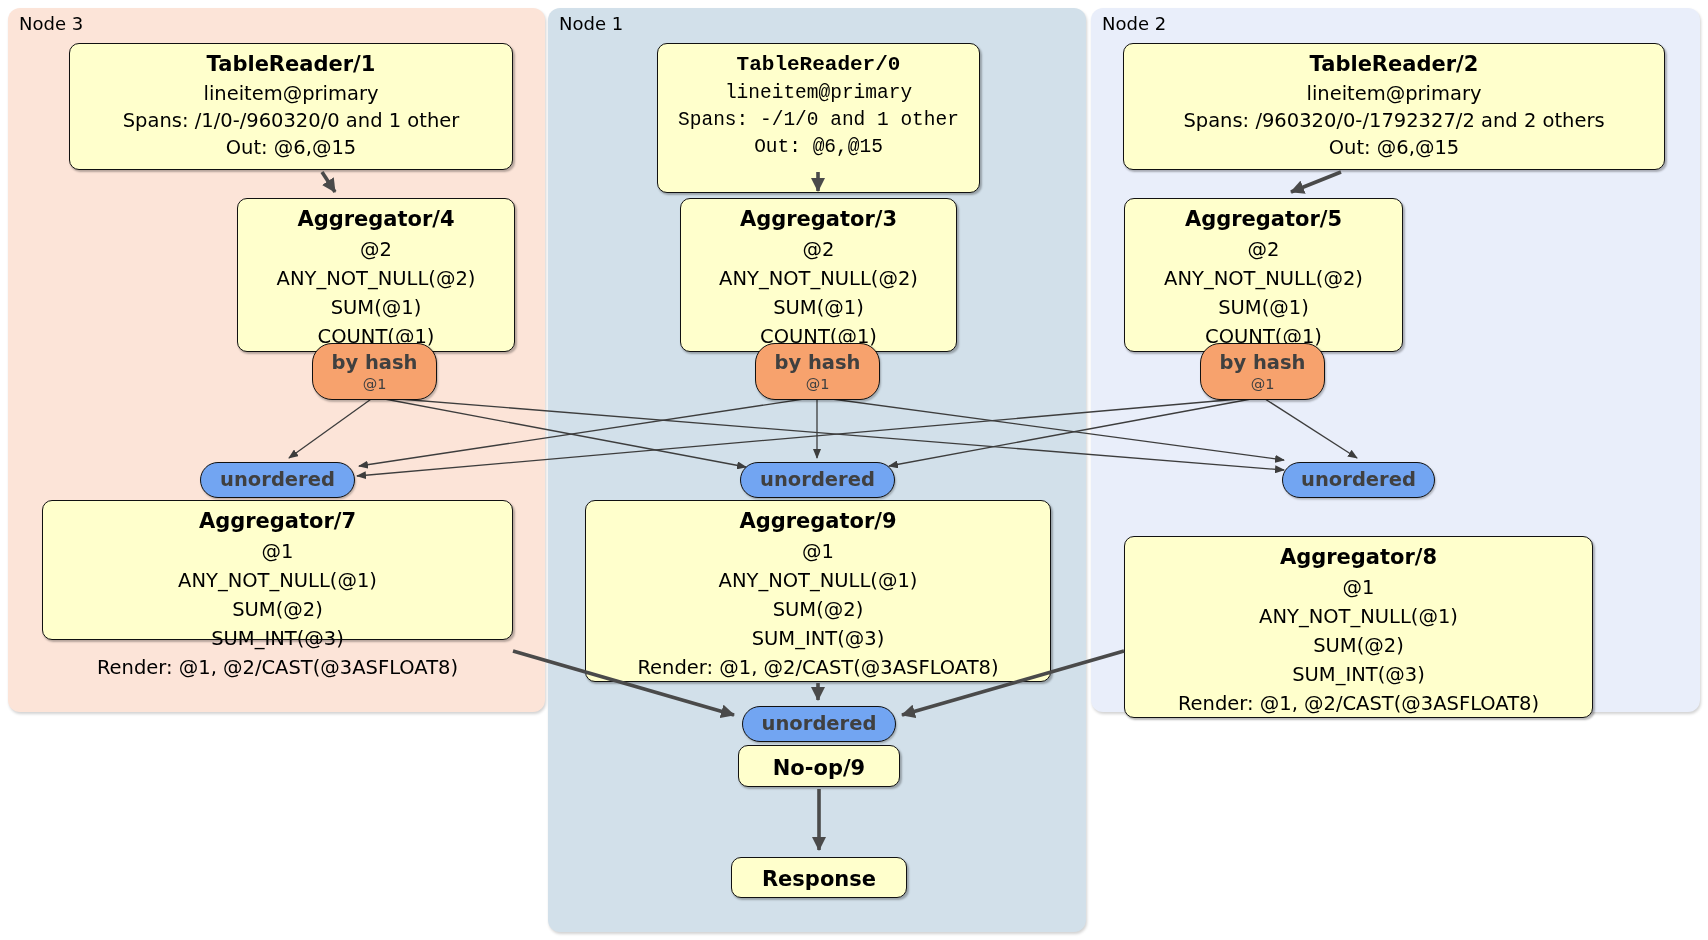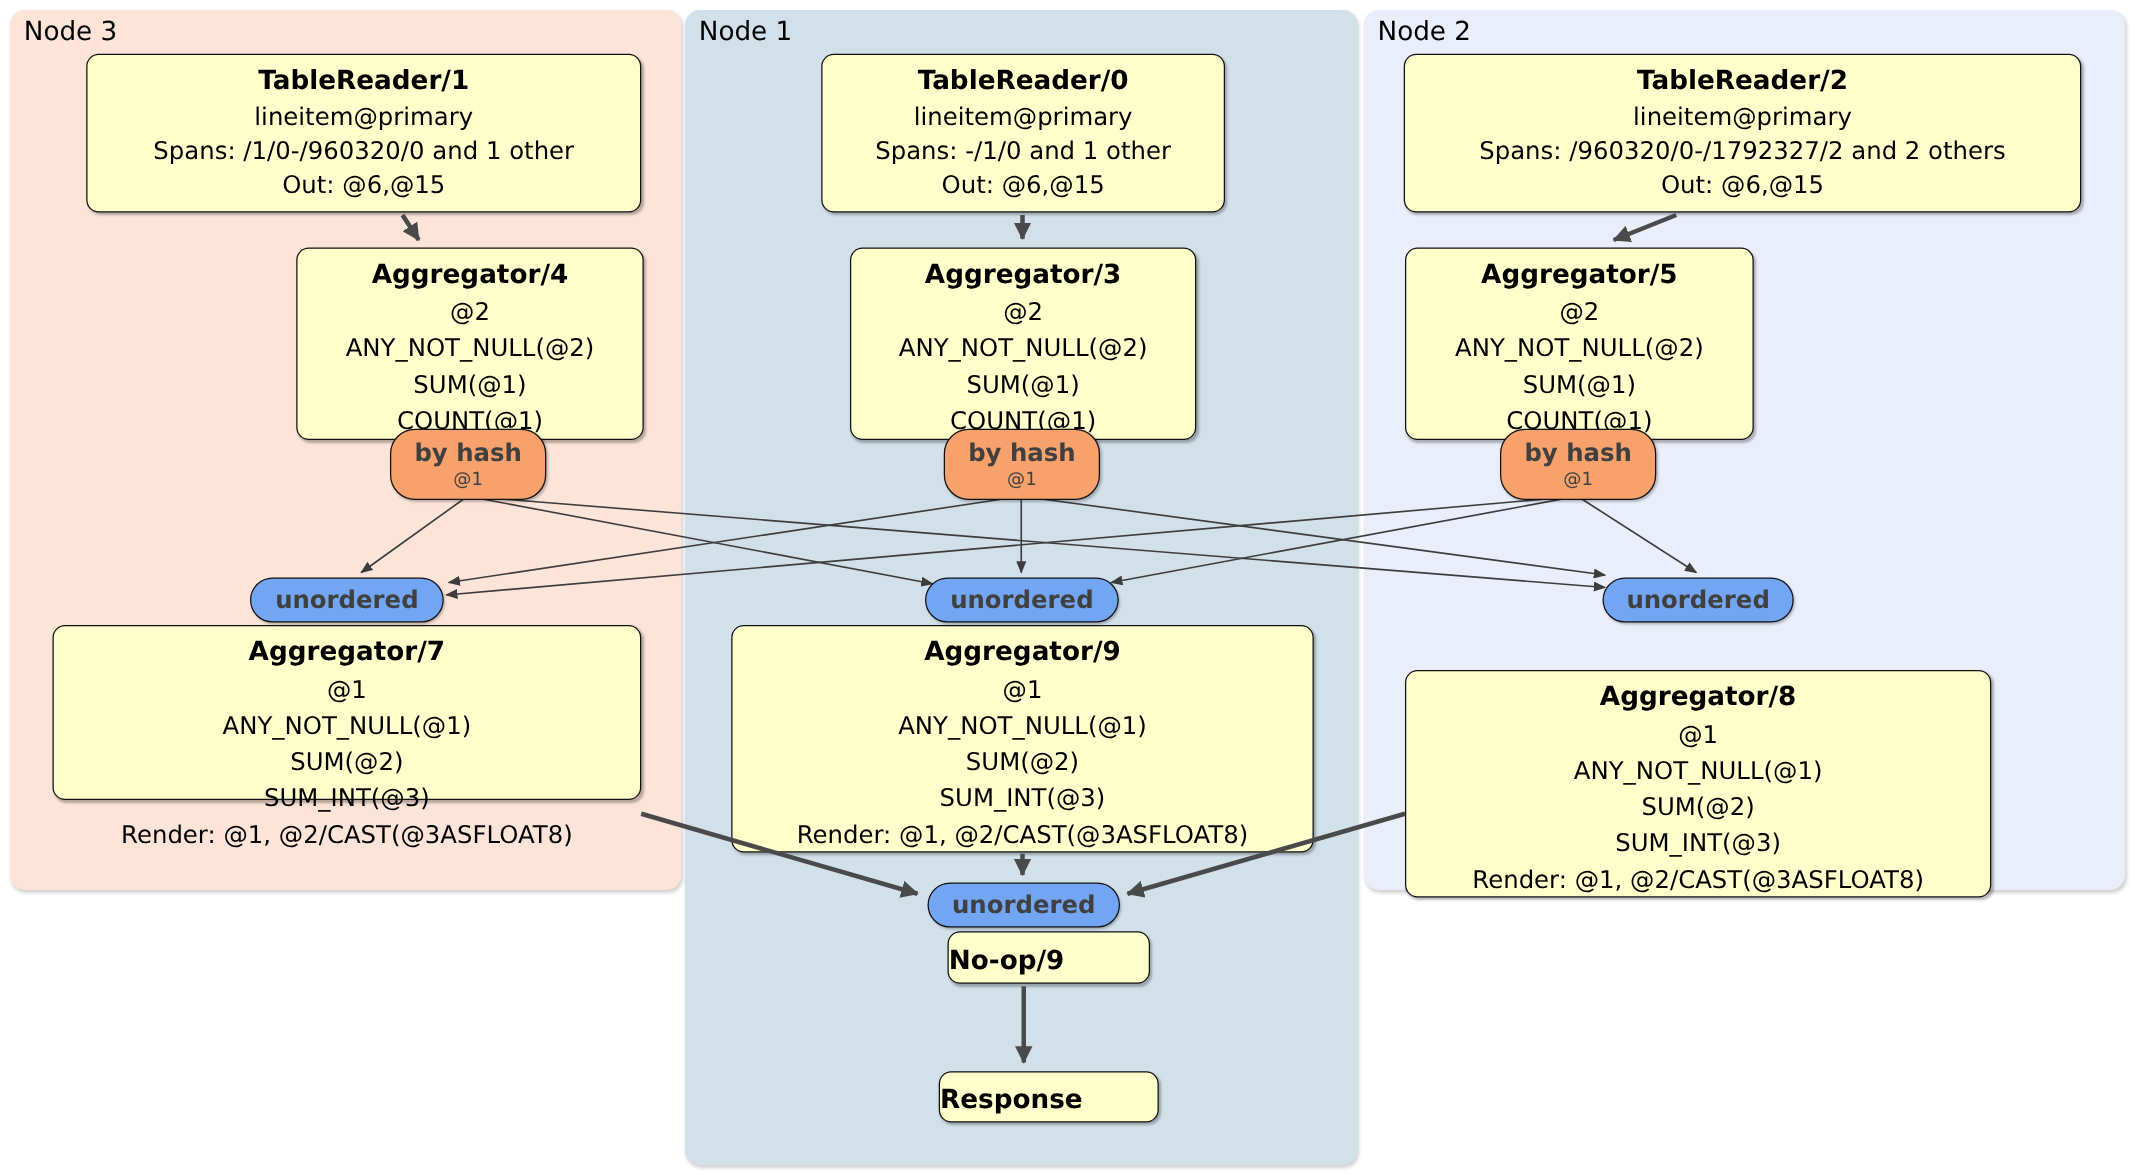--- a/index.html
+++ b/index.html
@@ -3,30 +3,30 @@
 <meta charset="utf-8">
 <style>
   html,body{margin:0;padding:0;background:#ffffff;}
   body{font-family:"DejaVu Sans","Liberation Sans",sans-serif;}
   #canvas{position:relative;width:1708px;height:940px;background:#ffffff;overflow:hidden;}
 
   .region{position:absolute;border-radius:12px;box-shadow:1px 2px 3px rgba(0,0,0,0.18);}
   .region-n3{left:8px;top:8px;width:537px;height:704px;background:#fce4d8;}
   .region-n1{left:548px;top:8px;width:538px;height:924px;background:#d2e0ea;}
   .region-n2{left:1091px;top:8px;width:609px;height:704px;background:#e9eefa;}
-  .region-label{position:absolute;left:11px;top:5px;font-size:21px;color:#000;}
+  .region-label{position:absolute;left:11px;top:5px;font-size:18px;color:#000;}
 
   .pbox{position:absolute;background:#ffffcc;border:1.6px solid #111;border-radius:10px;
         text-align:center;color:#000;box-shadow:1.5px 2px 2px rgba(0,0,0,0.28);
         padding-top:5px;box-sizing:border-box;z-index:3;}
   .ptitle{font-weight:bold;font-size:21px;line-height:31px;}
   .pline{font-size:19.5px;line-height:27px;}
   .aggu .pline{line-height:29px;}
   .aggl .pline{line-height:29px;}
-  .single{display:flex;align-items:center;justify-content:flex-start;padding-top:4px;margin-left:20px;}
+  .single{display:flex;align-items:center;justify-content:center;padding-top:4px;}
 
   .edges{position:absolute;left:0;top:0;z-index:4;pointer-events:none;}
 
   .pill{position:absolute;display:flex;flex-direction:column;align-items:center;justify-content:center;
         border:1.7px solid #111;color:#404040;box-sizing:border-box;z-index:5;
         box-shadow:1px 1.5px 2px rgba(0,0,0,0.25);}
   .pill-hash{background:#f7a26d;border-radius:20px;}
   .pill-hash .pill-label{font-weight:bold;font-size:19.5px;line-height:24px;}
   .pill-hash .pill-detail{font-size:14.5px;line-height:18px;}
   .pill-unordered{background:#72a5f2;border-radius:18px;}
@@ -47,21 +47,21 @@
     <div class="region-label">Node 2</div>
   </div>
 
   <div class="pbox tr" style="left:69px;top:43px;width:444px;height:127px;">
     <div class="ptitle">TableReader/1</div>
     <div class="pline">lineitem@primary</div>
     <div class="pline">Spans: /1/0-/960320/0 and 1 other</div>
     <div class="pline">Out: @6,@15</div>
   </div>
 
-  <div class="pbox tr" style="left:657px;top:43px;width:323px;height:127px;">
+  <div class="pbox tr" style="left:657px;top:43px;width:323px;height:150px;font-family:Liberation Mono, monospace;">
     <div class="ptitle">TableReader/0</div>
     <div class="pline">lineitem@primary</div>
     <div class="pline">Spans: -/1/0 and 1 other</div>
     <div class="pline">Out: @6,@15</div>
   </div>
 
   <div class="pbox tr" style="left:1123px;top:43px;width:542px;height:127px;">
     <div class="ptitle">TableReader/2</div>
     <div class="pline">lineitem@primary</div>
     <div class="pline">Spans: /960320/0-/1792327/2 and 2 others</div>

